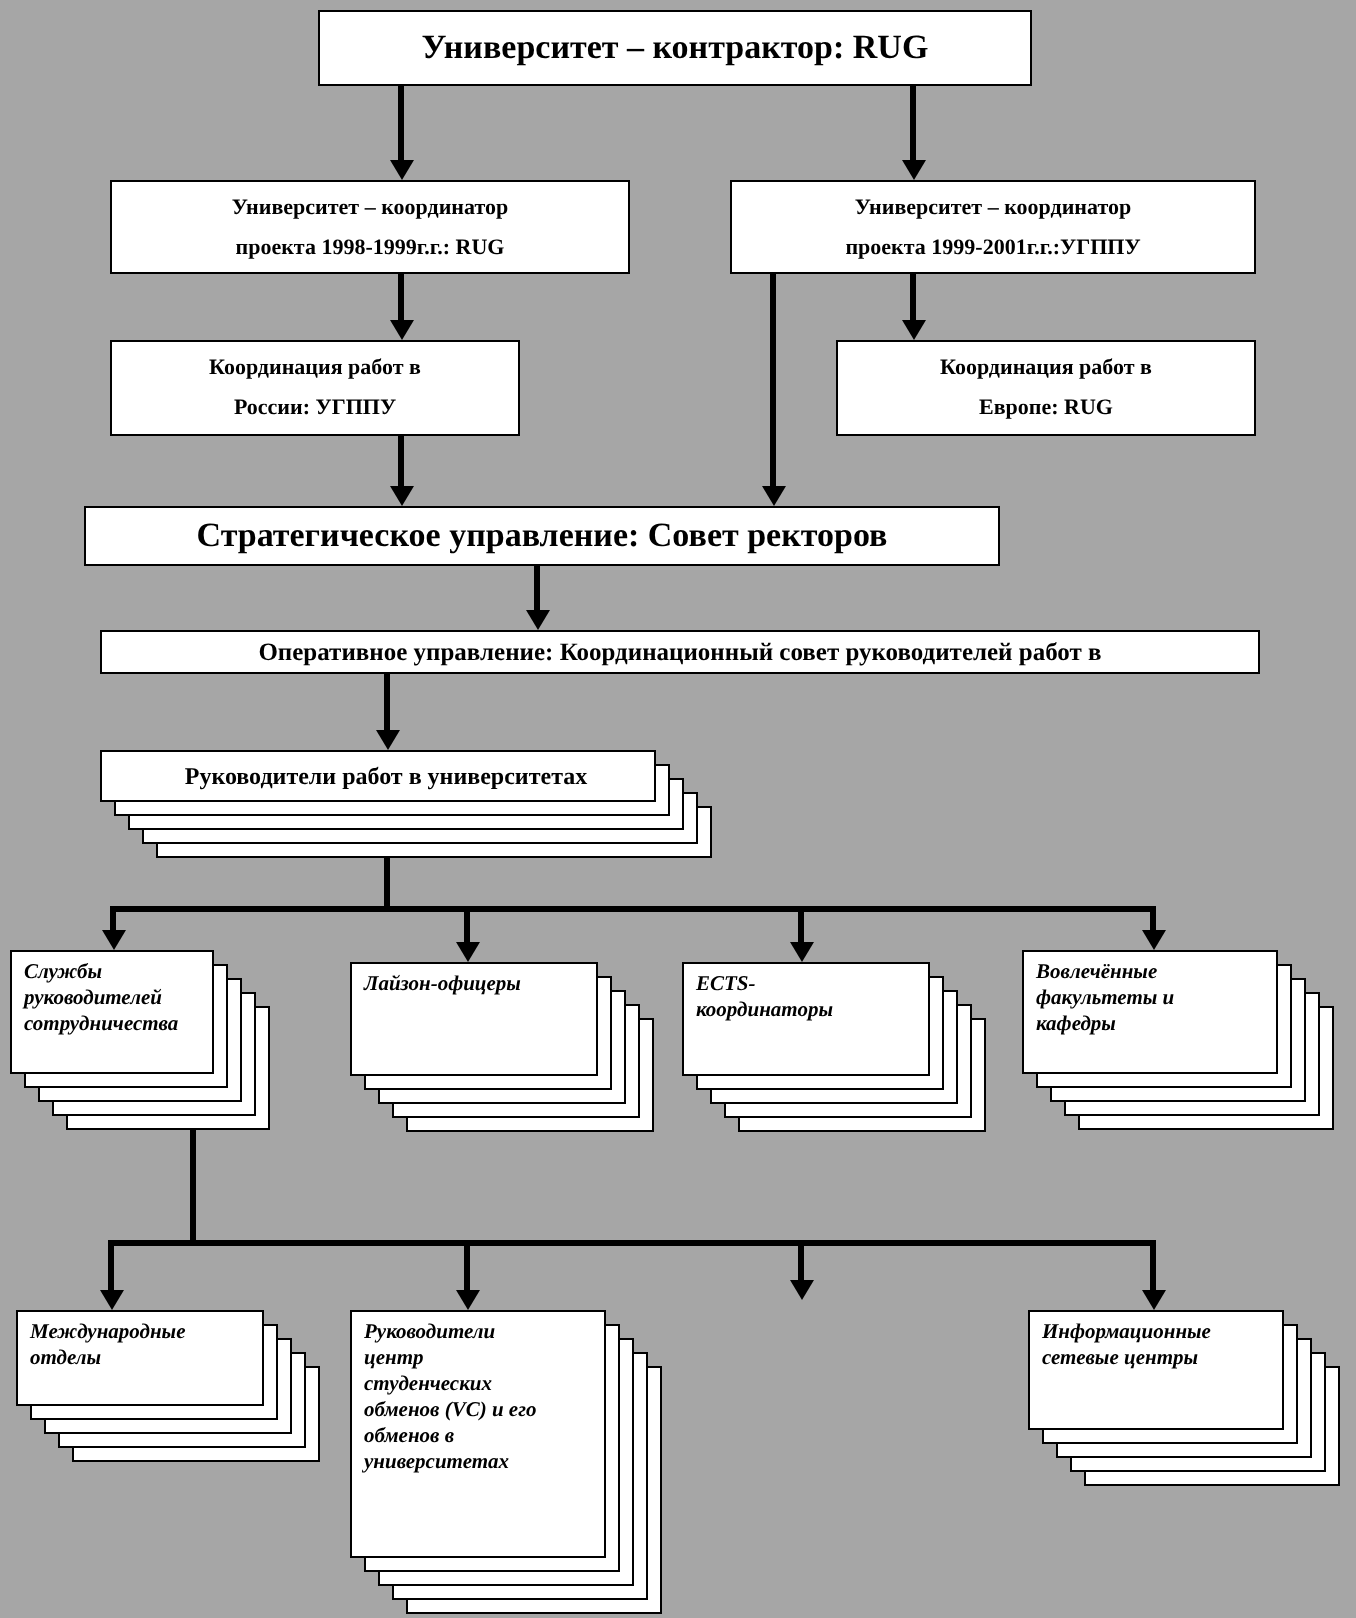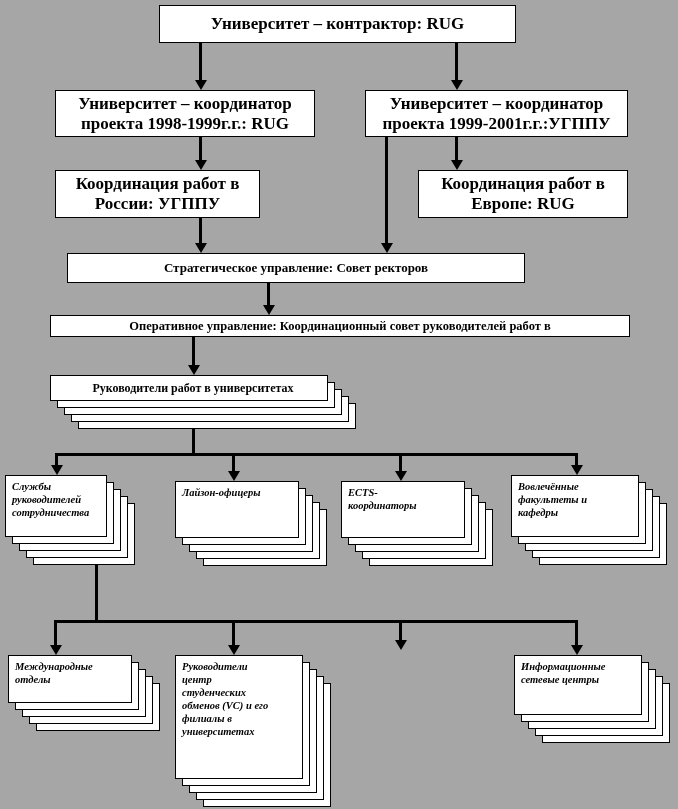--- a/index.html
+++ b/index.html
@@ -28,22 +28,22 @@
   .arr-v, .line-v { position: absolute; width: 3px; background: var(--line, #000000); }
   .arr-v::after {
     content: ""; position: absolute; left: 50%; bottom: -9px; transform: translateX(-50%);
     width: 0; height: 0;
     border-left: 6px solid transparent; border-right: 6px solid transparent;
     border-top: 10px solid var(--line, #000000);
   }
   .line-h { position: absolute; height: 3px; background: var(--line, #000000); }
 
   .fs-top { font-size: 17px; }
-  .fs-mid { font-size: 17px; line-height: 20px; }
-  .fs-strat { font-size: 13px; margin-left: 25px; }
+  .fs-mid { font-size: 11px; line-height: 20px; }
+  .fs-strat { font-size: 17px; }
   .fs-op { font-size: 12.5px; }
   .leaders-front { font-size: 12px; display: flex; align-items: center; padding-left: 8px; justify-content: center; }
 </style>
 </head>
 <body>
 
 <div class="canvas">
 
   <div class="box center fs-top" style="left:159px;top:5px;width:357px;height:38px">
     <span>Университет – контрактор:  RUG</span>
@@ -190,21 +190,21 @@
     <div class="layer l4"></div>
     <div class="layer l3"></div>
     <div class="layer l2"></div>
     <div class="layer l1"></div>
     <div class="front leaf">
       <div class="lines">
           <div>Руководители</div>
           <div>центр</div>
           <div>студенческих</div>
           <div>обменов (VC) и его</div>
-          <div>филиалы в</div>
+          <div>обменов в</div>
           <div>университетах</div>
         </div>
     </div>
   </div>
 
 
   <div class="stack" style="left:514px;top:655px;width:128px;height:60px">
     <div class="layer l4"></div>
     <div class="layer l3"></div>
     <div class="layer l2"></div>

